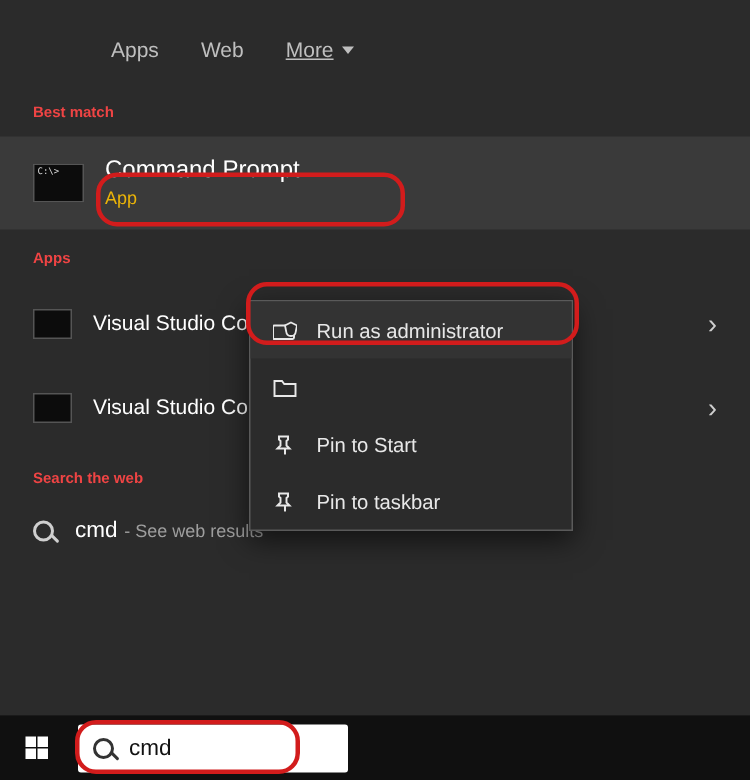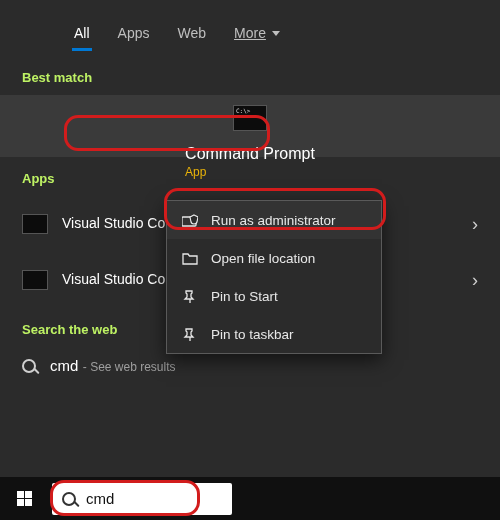--- a/index.html
+++ b/index.html
@@ -7,23 +7,23 @@
 
   .panel { background: #2b2b2b; height: 477px; width: 500px; color: #fff; position: relative; }
 
   .tabs { display: flex; align-items: center; gap: 0; padding: 12px 0 0 60px; height: 56px; }
   .tab { color: #bfbfbf; font-size: 14px; padding: 8px 14px 10px; cursor: pointer; position: relative; }
   .tab.active { color: #fff; }
   .tab.active::after { content: ""; position: absolute; left: 12px; right: 12px; bottom: 0; height: 3px; background: #0078d4; }
   .tab-more { display: inline-flex; align-items: center; gap: 6px; text-decoration: underline; }
   .chev-down { display:inline-block; width:0; height:0; border-left:4px solid transparent; border-right:4px solid transparent; border-top:5px solid #bfbfbf; }
 
-  .section-label { color: #bef264; font-size: 13px; font-weight: 600; padding: 14px 22px 10px; }
+  .section-label { color: #ef4444; font-size: 10px; font-weight: 600; padding: 14px 22px 10px; }
 
-  .best-item { display:flex; align-items:center; gap:14px; background:#3a3a3a; padding:10px 22px 10px; height:62px;flex-direction:column; }
+  .best-item { display:flex; align-items:center; gap:14px; background:#3a3a3a; padding:10px 22px 10px; height:62px; }
   .cmd-thumb { width:34px; height:26px; background:#0c0c0c; border:1px solid #555; position:relative; flex:0 0 auto; }
   .cmd-thumb::before { content:"C:\\>"; position:absolute; top:1px; left:2px; font-size:6px; color:#ddd; font-family:Consolas,monospace; }
   .best-title { color:#fff; font-size:16px; }
   .best-sub { color:#eab308; font-size:12px; margin-top:2px; }
 
   .list-item { display:flex; align-items:center; gap:14px; padding:10px 22px; height:56px; }
   .thumb-sm { width:26px; height:20px; background:#0c0c0c; border:1px solid #555; flex:0 0 auto; }
   .li-text { flex:1 1 auto; min-width:0; }
   .li-title { color:#fff; font-size:14px; line-height:1.25; }
   .arrow-right { color:#cfcfcf; font-size:18px; flex:0 0 auto; }
@@ -58,21 +58,20 @@
   .ann-c { left:50px; top:480px; width:150px; height:36px; }
 
   svg { display:block; }
 </style>
 </head>
 <body>
 
 <div class="panel">
 
   <div class="tabs">
-    <div class="tab active">All</div>
     <div class="tab">Apps</div>
     <div class="tab">Web</div>
     <div class="tab tab-more">
       <span>More</span>
       <span class="chev-down"></span>
     </div>
   </div>
 
   <div class="section-label">Best match</div>
 
@@ -121,21 +120,20 @@
           </svg>
       </span>
       <span>Run as administrator</span>
     </div>
     <div class="ctx-item">
       <span class="ctx-icon">
         <svg width="16" height="14" viewBox="0 0 16 14">
             <path d="M1 3h5l1.5 2H15v8H1z" fill="none" stroke="#e8e8e8" stroke-width="1.3"></path>
           </svg>
       </span>
-      <span>Open file location</span>
     </div>
     <div class="ctx-item">
       <span class="ctx-icon">
         <svg width="16" height="14" viewBox="0 0 16 14">
             <path d="M4 2h6v2l-1 1v3l2 2H3l2-2V5L4 4z M8 10v4" fill="none" stroke="#e8e8e8" stroke-width="1.3" stroke-linecap="round"></path>
           </svg>
       </span>
       <span>Pin to Start</span>
     </div>
     <div class="ctx-item">

